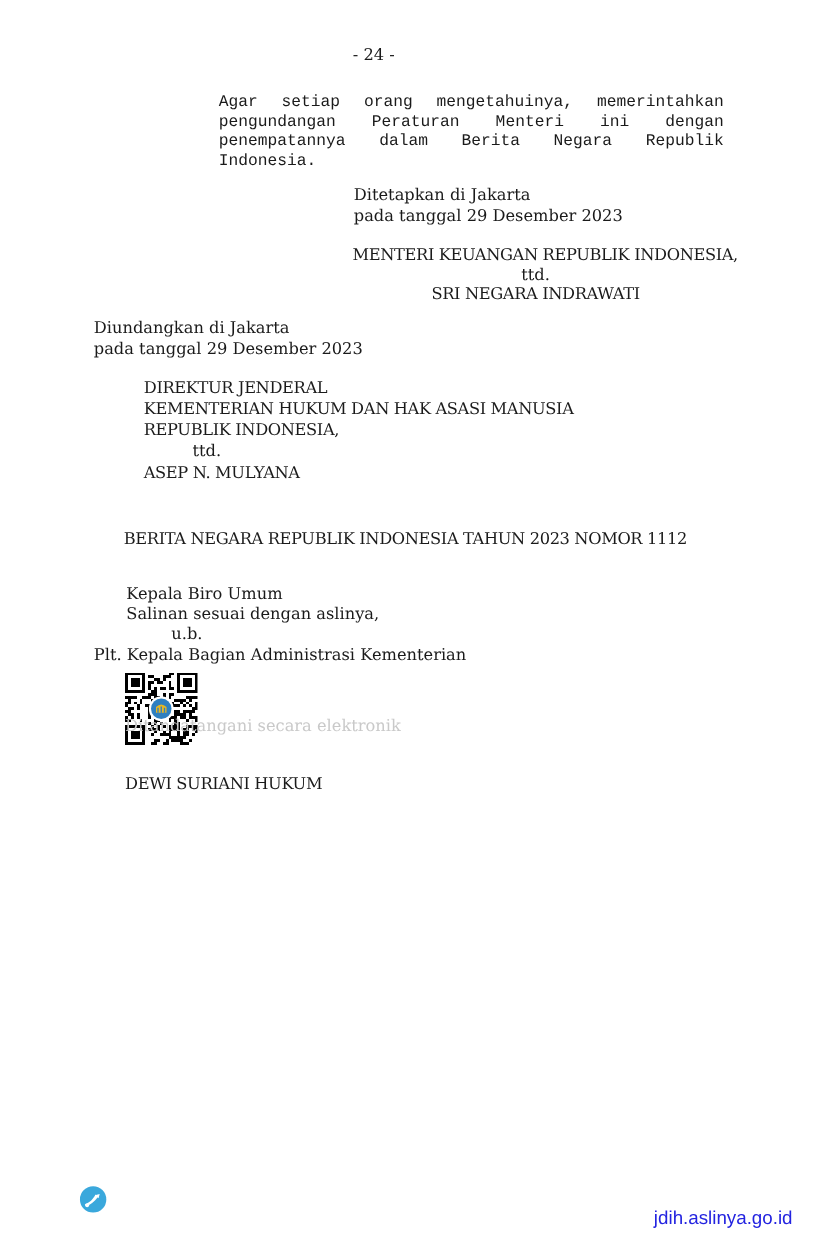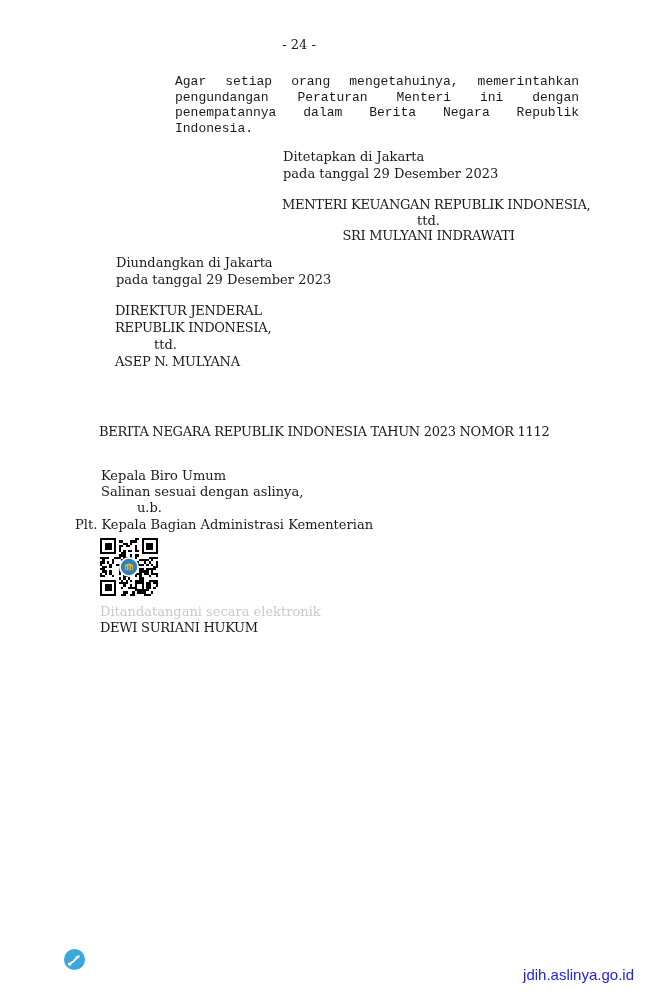--- a/index.html
+++ b/index.html
@@ -22,31 +22,31 @@
     overflow:hidden;
   }
   .abs{position:absolute;}
   .caps{letter-spacing:-0.3px;white-space:nowrap;}
   #page-number{top:37px;left:0;width:598px;text-align:center;}
   #closing-paragraph{top:74px;left:175px;width:404px;text-align:justify;line-height:15.5px;font-family:Liberation Mono, monospace;}
   #closing-paragraph::after{content:"";display:inline-block;width:100%;}
   #enactment-place{top:148px;left:283px;line-height:17px;}
   #minister-block{top:197px;left:282px;width:293px;line-height:15.5px;}
   #minister-block .center{text-align:center;}
-  #promulgation-place{top:254px;left:75px;line-height:17px;margin-left:41px;}
+  #promulgation-place{top:254px;left:75px;line-height:17px;}
   #promulgation-official{top:303px;left:75px;line-height:16.9px;margin-left:40px;}
   .ttd-indent{padding-left:39px;}
   #gazette-line{top:424px;left:76px;margin-left:23px;}
   #attestation{top:468px;left:75px;line-height:16.2px;}
   .ind26{padding-left:26px;}
   .ind62{padding-left:62px;}
   #qr-wrap{top:538px;left:100px;width:58px;height:58px;}
   #qr-wrap svg{display:block;}
   #qr-emblem{position:absolute;top:19px;left:19px;width:20px;height:20px;}
-  #esign-note{top:604px;left:100px;color:var(--esign-gray);}
+  #esign-note{top:574px;left:100px;color:var(--esign-gray);}
   #signer-name{top:620px;left:100px;}
   #jdih-logo{top:948px;left:63px;width:23px;height:23px;}
   #footer-link{
     top:966px;right:20px;
     font-family:"Liberation Sans", sans-serif;
     font-size:15px;color:var(--link-blue);
     text-decoration:none;
   }
 </style>
 </head>
@@ -59,30 +59,31 @@
   <div class="abs" id="closing-paragraph">Agar setiap orang mengetahuinya, memerintahkan pengundangan Peraturan Menteri ini dengan penempatannya dalam Berita Negara Republik Indonesia.</div>
 
   <div class="abs" id="enactment-place">
     <div>Ditetapkan di Jakarta</div>
     <div>pada tanggal 29 Desember 2023</div>
   </div>
 
   <div class="abs" id="minister-block">
     <div class="caps">MENTERI KEUANGAN REPUBLIK INDONESIA,</div>
     <div class="center">ttd.</div>
-    <div class="center caps">SRI MULYANI INDRAWATI</div>
+    <div class="center caps">SRI NEGARA INDRAWATI</div>
   </div>
 
   <div class="abs" id="promulgation-place">
     <div>Diundangkan di Jakarta</div>
     <div>pada tanggal 29 Desember 2023</div>
   </div>
 
   <div class="abs" id="promulgation-official">
     <div class="caps">DIREKTUR JENDERAL</div>
+    <div class="caps">KEMENTERIAN HUKUM DAN HAK ASASI MANUSIA</div>
     <div class="caps">REPUBLIK INDONESIA,</div>
     <div class="ttd-indent">ttd.</div>
     <div class="caps">ASEP N. MULYANA</div>
   </div>
 
   <div class="abs caps" id="gazette-line">BERITA NEGARA REPUBLIK INDONESIA TAHUN 2023 NOMOR 1112</div>
 
   <div class="abs" id="attestation">
     <div class="ind26">Kepala Biro Umum</div>
     <div class="ind26">Salinan sesuai dengan aslinya,</div>

